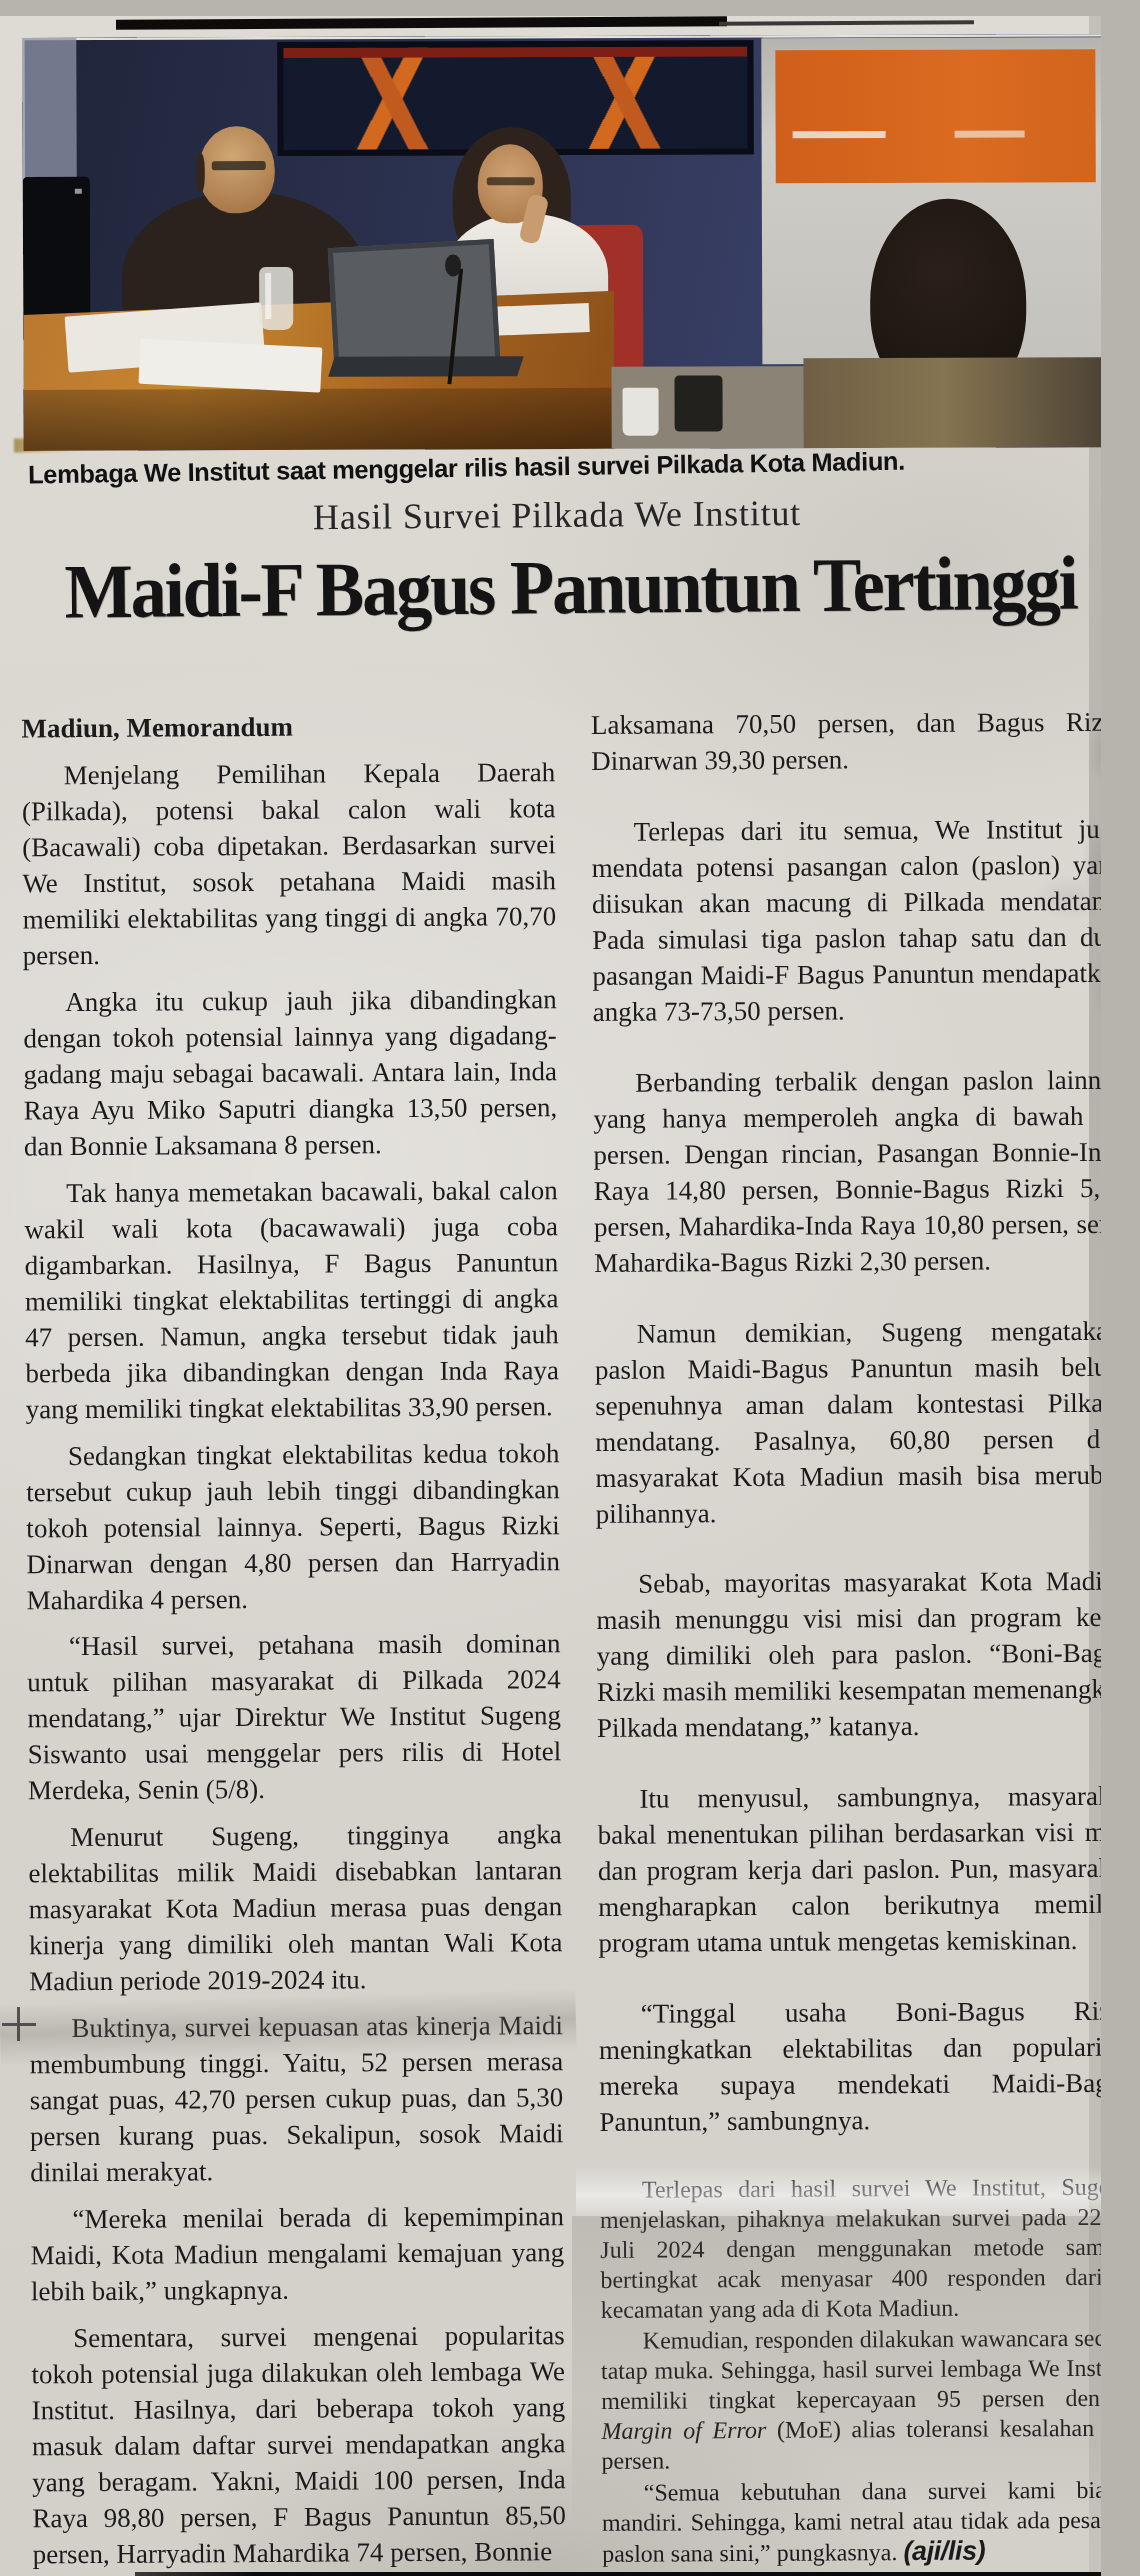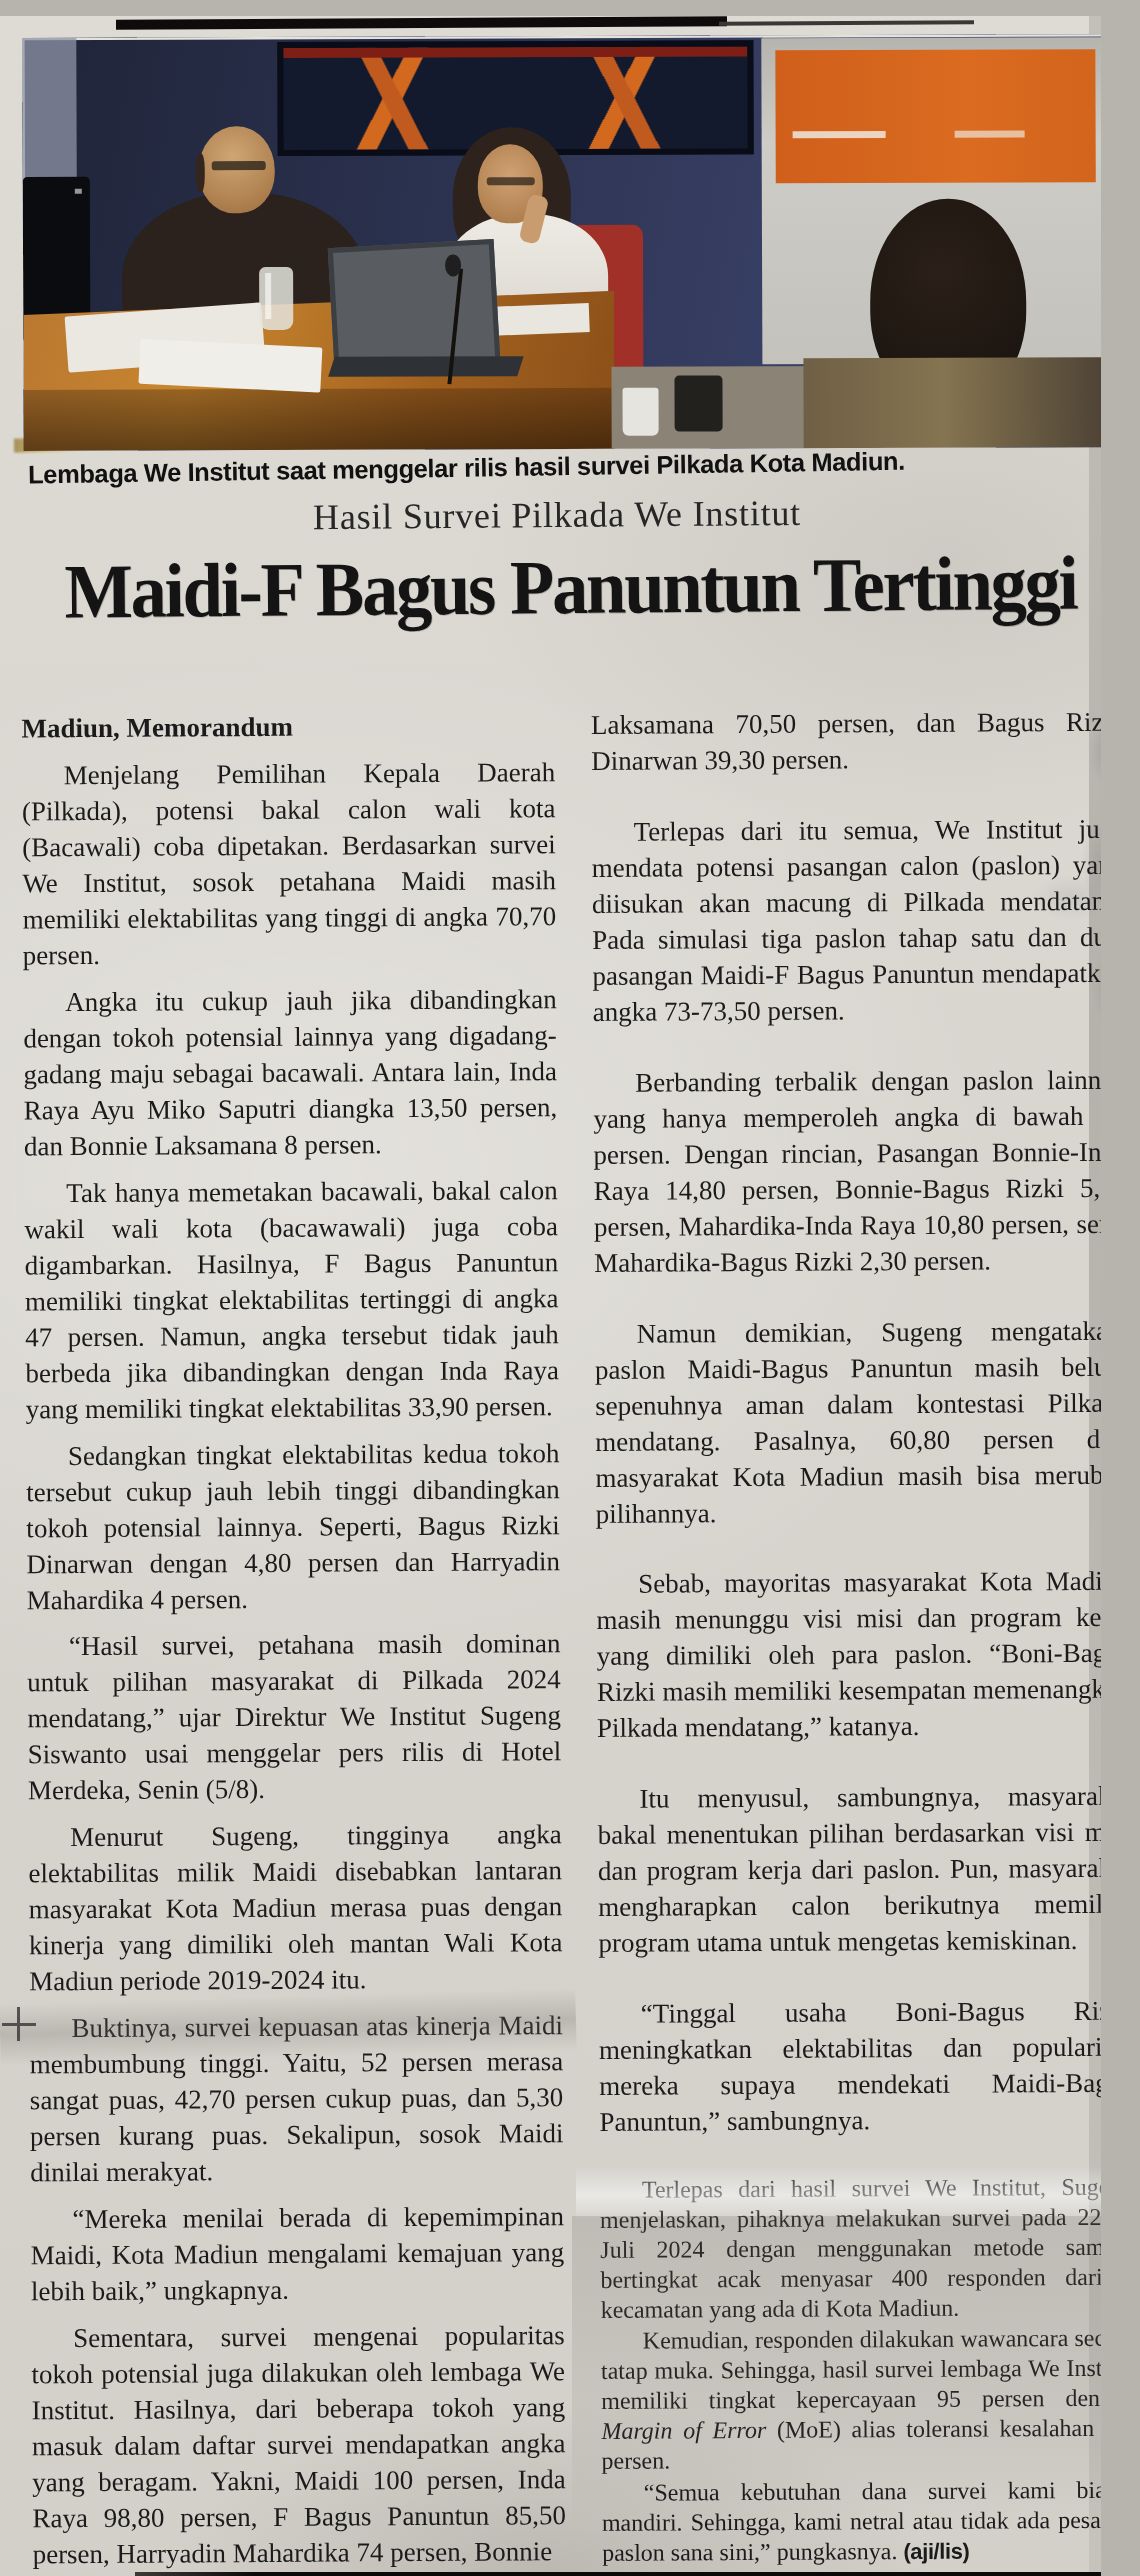--- a/index.html
+++ b/index.html
@@ -86,21 +86,21 @@
     font-size:77px;font-weight:bold;letter-spacing:-2.3px;color:#141414;
     transform:rotate(-0.5deg) scaleX(0.94);transform-origin:50% 50%;
     text-shadow:0.8px 0.8px 0 rgba(90,88,84,0.35);}
   .body-cols{position:absolute;left:27px;top:691px;width:1103px;display:flex;gap:36px;transform:rotate(-0.35deg);}
   .col{width:534px;height:1862px;display:flex;flex-direction:column;justify-content:space-between;}
   .col p{margin:0;font-size:27px;line-height:36px;text-align:justify;text-indent:42px;}
   .dateline{font-weight:bold;text-indent:0 !important;}
   .no-indent{text-indent:0 !important;}
   .small-sec{display:flex;flex-direction:column;gap:1.5px;}
   .small-sec p{font-size:24px;line-height:30px;}
-  .credit{font-weight:bold;font-family:"Liberation Sans",sans-serif;font-size:22px;letter-spacing:-0.4px;}
+  .credit{font-weight:bold;font-family:"Liberation Sans",sans-serif;font-size:27px;letter-spacing:-0.4px;font-style:italic;}
 </style>
 </head>
 <body>
 
 <div class="sheet">
 
   <div class="top-strip"></div>
   <div class="top-strip2"></div>
   <div class="right-edge"></div>
   <div class="stain"></div>

